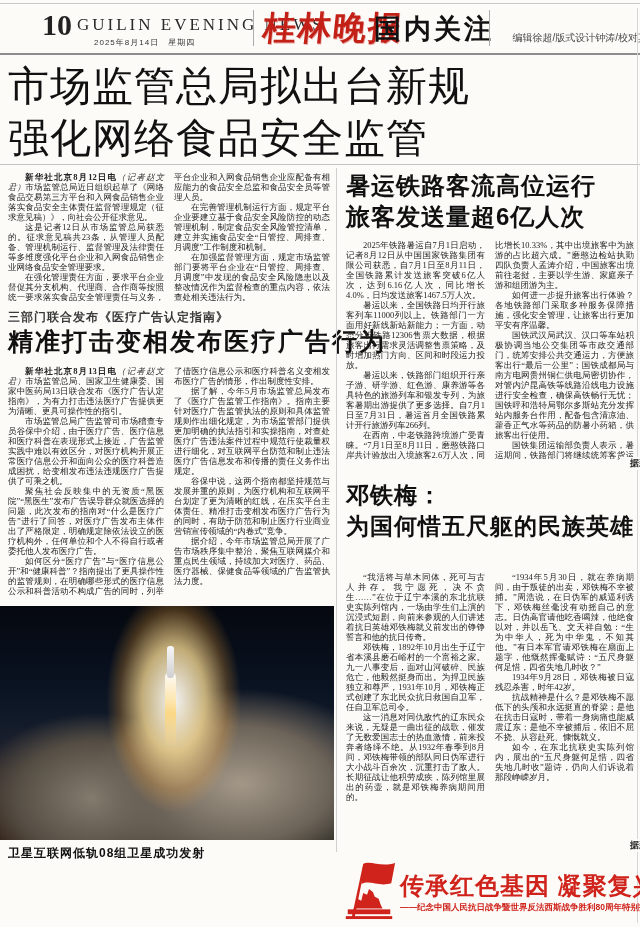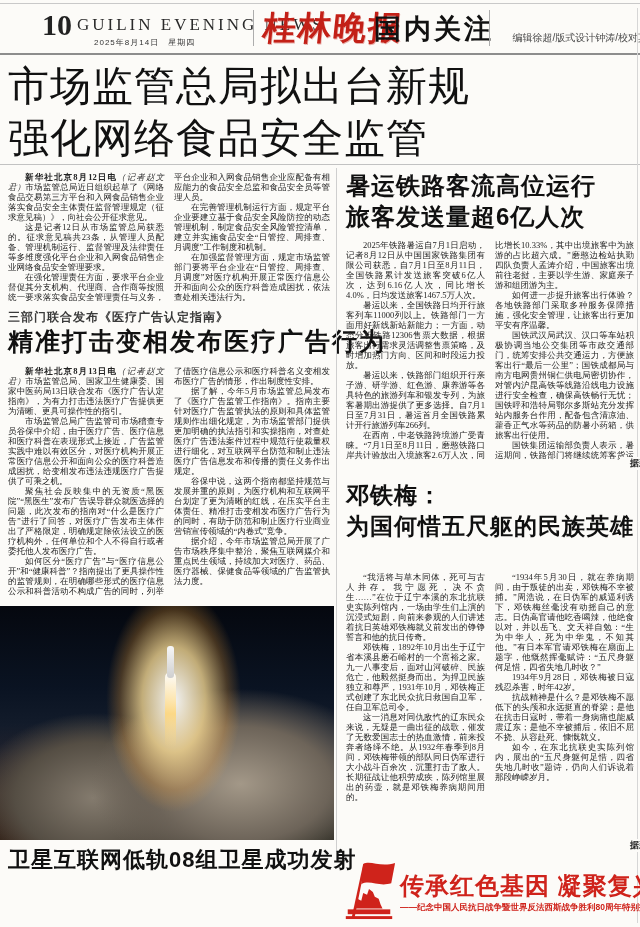--- a/index.html
+++ b/index.html
@@ -48,21 +48,21 @@
     radial-gradient(90px 150px at 52% 40%, rgba(255,255,255,.95), rgba(255,224,150,.75) 35%, rgba(255,170,60,.25) 60%, rgba(0,0,0,0) 75%),
     radial-gradient(150px 95px at 72% 76%, #a39888, #6d6459 60%, rgba(0,0,0,0) 100%),
     radial-gradient(120px 85px at 28% 82%, #847b6e, #554e44 65%, rgba(0,0,0,0) 100%),
     radial-gradient(210px 120px at 55% 96%, #3c372e, rgba(0,0,0,0) 100%),
     radial-gradient(170px 110px at 10% 97%, #54201280, rgba(0,0,0,0) 100%),
     linear-gradient(180deg, #05080f 0%, #0a1322 35%, #17202f 60%, #2c2e2e 80%, #10130c 100%);}
   .rocket-body{position:absolute;left:50%;top:17%;width:7px;height:32px;border-radius:3px;
                background:linear-gradient(#f7f7f7,#cfcfcf);} 
   .exhaust{position:absolute;left:49.5%;top:28%;width:11px;height:76px;border-radius:6px;
            background:linear-gradient(rgba(255,255,255,.95), rgba(255,214,120,.85) 55%, rgba(255,170,60,0));}
-  .caption-title{left:8px;top:845px;font-family:"Liberation Sans",sans-serif;font-size:22px;font-weight:800;letter-spacing:1px;color:#111;}
+  .caption-title{left:8px;top:845px;font-family:"Liberation Sans",sans-serif;font-size:12px;font-weight:800;letter-spacing:1px;color:#111;}
   .caption{left:8px;top:866px;width:322px;text-align:justify;}
   .caption p{margin:0;text-indent:2em;font-size:9px;line-height:12px;color:#232323;}
   .caption .credit{text-align:right;font-size:9px;line-height:12px;margin-top:-12px;padding-right:14px;color:#232323;}
   
   .banner{left:340px;top:858px;width:298px;height:66px;}
   .banner-flag{position:absolute;left:0;top:2px;width:58px;height:62px;}
   .banner-title{position:absolute;left:60px;top:12px;font-family:"Liberation Sans",sans-serif;
                 font-size:24px;font-weight:900;color:#cf231b;letter-spacing:1px;white-space:nowrap;}
   .banner-sub{position:absolute;left:60px;top:44px;font-family:"Liberation Sans",sans-serif;
               font-size:8.5px;font-weight:700;color:#cf231b;white-space:nowrap;}
@@ -84,21 +84,21 @@
   <div class="abs header-rule"></div>
 
   <div class="abs lead-hl">
     <div>市场监管总局拟出台新规</div>
     <div>强化网络食品安全监管</div>
   </div>
   <div class="abs hrule"></div>
 
   <div class="abs cols main-cols">
     <p><b>新华社北京8月12日电</b><span class="byline">（记者赵文君）</span><span>市场监管总局近日组织起草了《网络食品交易第三方平台和入网食品销售企业落实食品安全主体责任监督管理规定（征求意见稿）》，向社会公开征求意见。</span></p>
-    <p>这是记者12日从市场监管总局获悉的。征求意见稿共23条，从管理人员配备、管理机制运行、监督管理及法律责任等多维度强化平台企业和入网食品销售企业网络食品安全管理要求。</p><p>在强化管理责任方面，要求平台企业督促其分支机构、代理商、合作商等按照统一要求落实食品安全管理责任与义务，平台企业和入网食品销售企业应配备有相应能力的食品安全总监和食品安全员等管理人员。</p><p>在完善管理机制运行方面，规定平台企业要建立基于食品安全风险防控的动态管理机制，制定食品安全风险管控清单，建立并实施食品安全“日管控、周排查、月调度”工作制度和机制。</p><p>在加强监督管理方面，规定市场监管部门要将平台企业在“日管控、周排查、月调度”对医疗机构开展正常医疗信息公开和面向公众的医疗科普造成困扰，依法查处相关违法行为。</p><span></span>
+    <p>这是记者12日从市场监管总局获悉的。征求意见稿共23条，从管理人员配备、管理机制运行、监督管理及法律责任等多维度强化平台企业和入网食品销售企业网络食品安全管理要求。</p><p>在强化管理责任方面，要求平台企业督促其分支机构、代理商、合作商等按照统一要求落实食品安全管理责任与义务，平台企业和入网食品销售企业应配备有相应能力的食品安全总监和食品安全员等管理人员。</p><p>在完善管理机制运行方面，规定平台企业要建立基于食品安全风险防控的动态管理机制，制定食品安全风险管控清单，建立并实施食品安全“日管控、周排查、月调度”工作制度和机制。</p><p>在加强监督管理方面，规定市场监管部门要将平台企业在“日管控、周排查、月调度”中发现的食品安全风险隐患以及整改情况作为监督检查的重点内容，依法查处相关违法行为。</p><span></span>
   </div>
 
   <div class="abs kicker">三部门联合发布《医疗广告认定指南》</div>
   <div class="abs med-hl">精准打击变相发布医疗广告行为</div>
   <div class="abs cols med-cols">
     <p><b>新华社北京8月13日电</b><span class="byline">（记者赵文君）</span><span>市场监管总局、国家卫生健康委、国家中医药局13日联合发布《医疗广告认定指南》，为有力打击违法医疗广告提供更为清晰、更具可操作性的指引。</span></p>
     <p>市场监管总局广告监管司市场稽查专员谷保中介绍，由于医疗广告、医疗信息和医疗科普在表现形式上接近，广告监管实践中难以有效区分，对医疗机构开展正常医疗信息公开和面向公众的医疗科普造成困扰，给变相发布违法违规医疗广告提供了可乘之机。</p><p>聚焦社会反映集中的无资质“黑医院”“黑医生”发布广告误导群众就医选择的问题，此次发布的指南对“什么是医疗广告”进行了回答，对医疗广告发布主体作出了严格限定，明确规定除依法设立的医疗机构外，任何单位和个人不得自行或者委托他人发布医疗广告。</p><p>如何区分“医疗广告”与“医疗信息公开”和“健康科普”？指南提出了更具操作性的监管规则，在明确哪些形式的医疗信息公示和科普活动不构成广告的同时，列举了借医疗信息公示和医疗科普名义变相发布医疗广告的情形，作出制度性安排。</p><p>据了解，今年5月市场监管总局发布了《医疗广告监管工作指南》。指南主要针对医疗广告监管执法的原则和具体监管规则作出细化规定，为市场监管部门提供更加明确的执法指引和实操指南，对查处医疗广告违法案件过程中规范行使裁量权进行细化，对互联网平台防范和制止违法医疗广告信息发布和传播的责任义务作出规定。</p><p>谷保中说，这两个指南都坚持规范与发展并重的原则，为医疗机构和互联网平台划定了更为清晰的红线，在压实平台主体责任、精准打击变相发布医疗广告行为的同时，有助于防范和制止医疗行业商业营销宣传领域的“内卷式”竞争。</p><p>据介绍，今年市场监管总局开展了广告市场秩序集中整治，聚焦互联网媒介和重点民生领域，持续加大对医疗、药品、医疗器械、保健食品等领域的广告监管执法力度。</p><span></span>
   </div>
 
   <div class="abs vrule-mid"></div>

